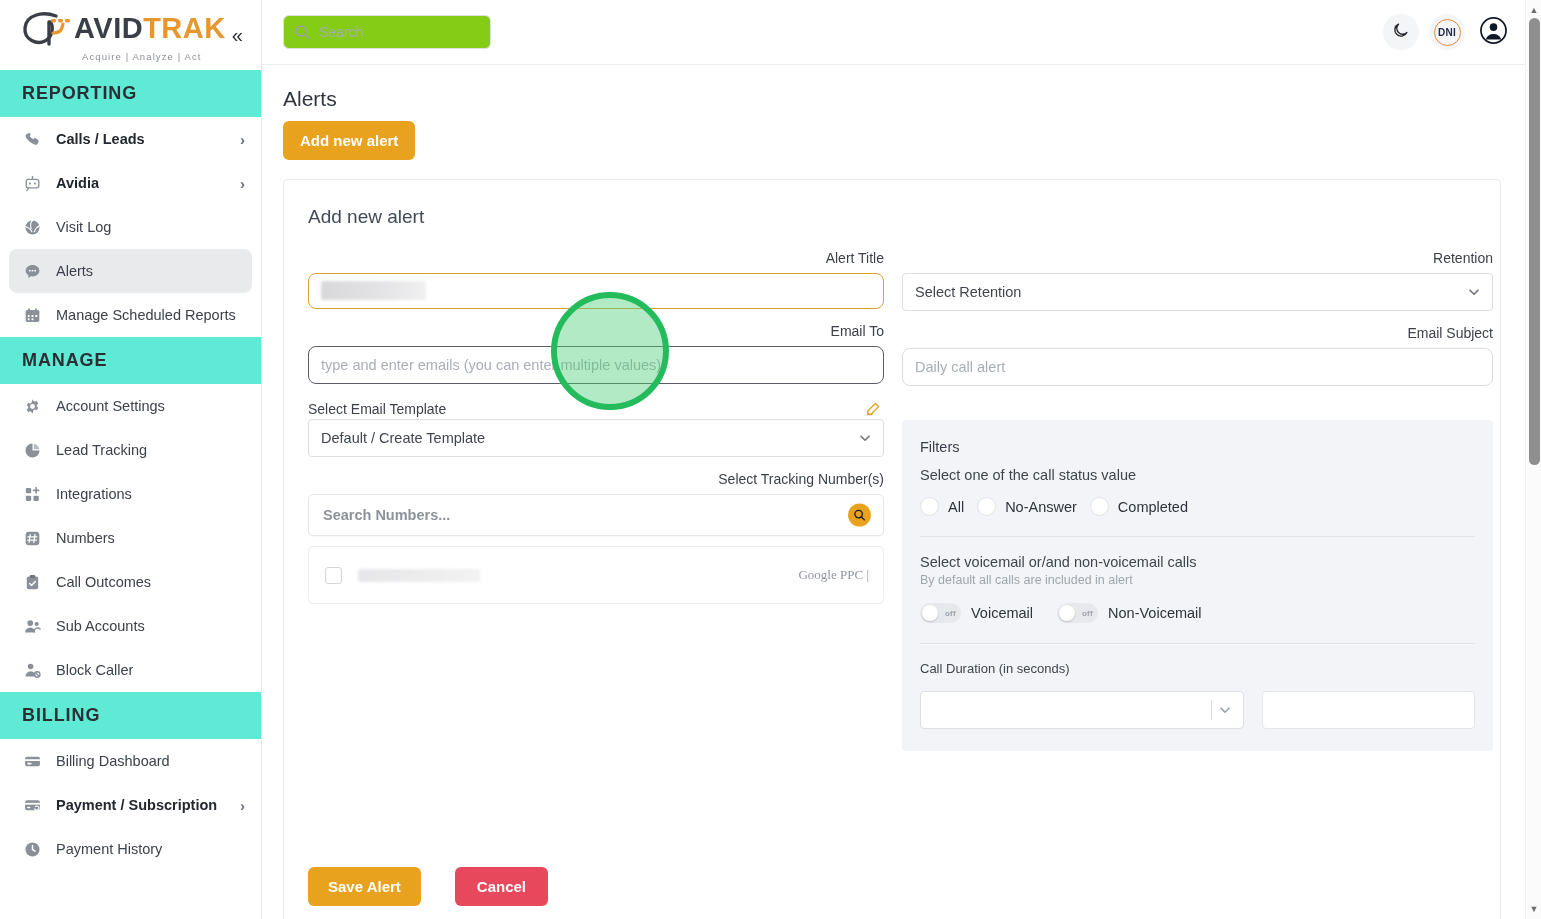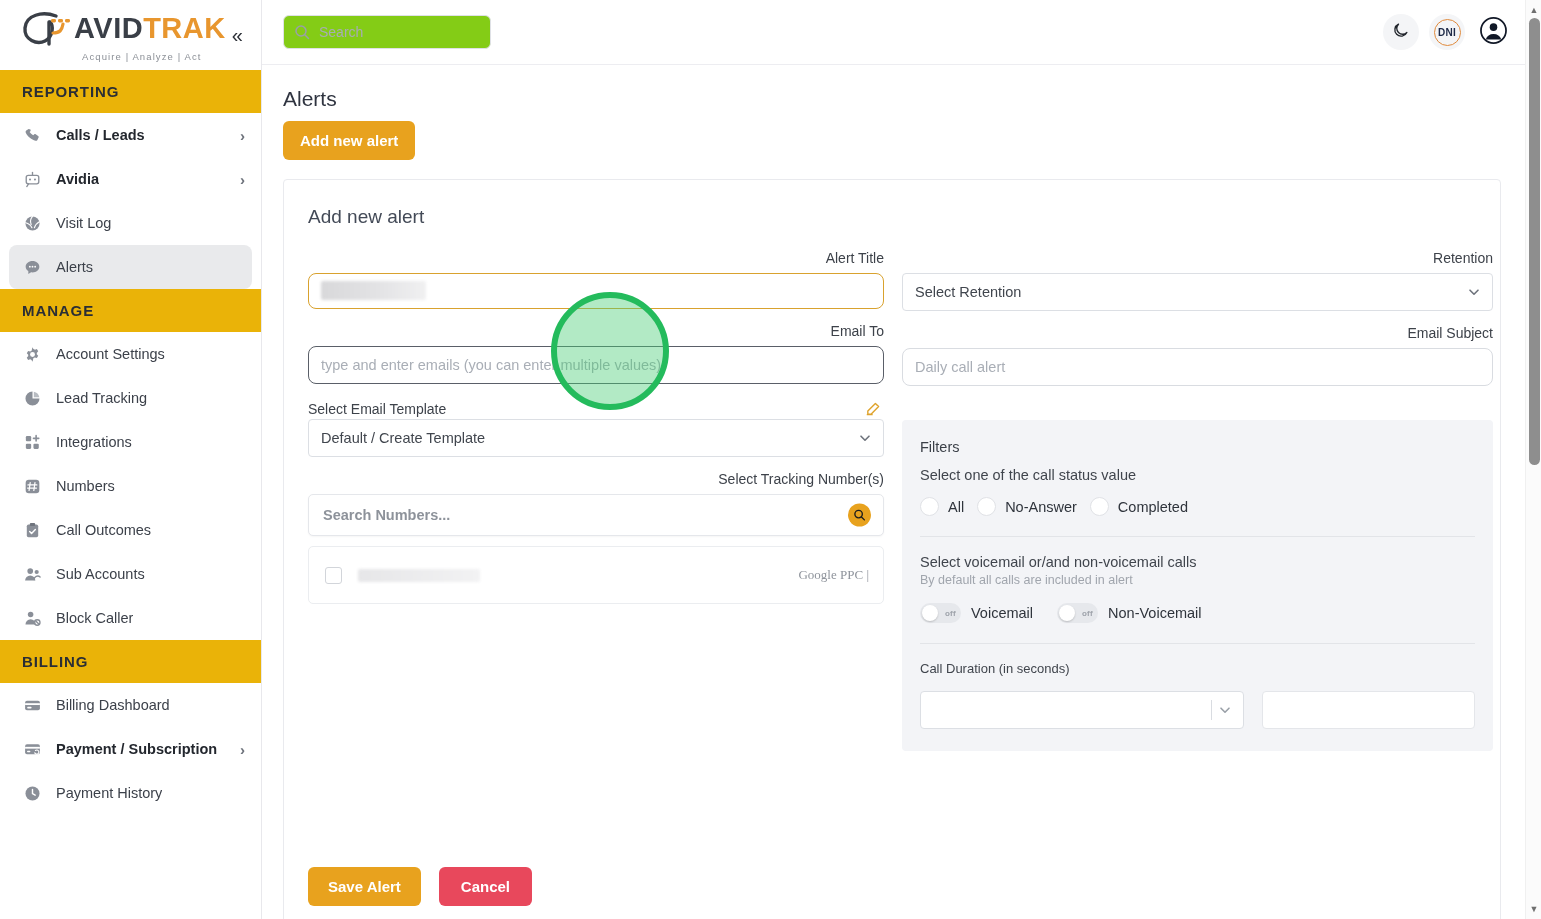--- a/index.html
+++ b/index.html
@@ -30,21 +30,21 @@
   .logo-tag {
     font-size: 9.5px; color: #8b8f96; letter-spacing: 1.1px;
     margin-top: 3px; margin-left: 62px; white-space: nowrap;
   }
   .collapse-btn {
     margin-left: auto; color: #2b2f36; font-size: 20px;
     cursor: pointer; padding: 4px 6px; line-height: 1;
   }
 
   .nav-section {
-    background: #eab308; font-size: 15px; font-weight: 700;
+    background: #5eead4; font-size: 18px; font-weight: 700;
     letter-spacing: .9px; color: #2a2e35; padding: 13px 0 13px 22px;
     text-transform: uppercase;
   }
   .nav-item {
     display: flex; align-items: center; gap: 14px;
     padding: 0 16px 0 22px; height: 44px; cursor: pointer;
     color: #3c414a; font-size: 14.5px; position: relative;
   }
   .nav-item.bold { font-weight: 700; color: #23272e; }
   .nav-item.active { background: #e9eaec; border-radius: 8px; margin: 0 9px 0 9px; padding-left: 13px; }
@@ -203,21 +203,21 @@
   .toggle-text { font-size: 14.5px; color: #2f343c; margin-right: 14px; }
   .dur-title { font-size: 13px; color: #40454d; }
   .dur-row { display: flex; gap: 18px; margin-top: 15px; }
   .dur-sel { flex: 0 0 324px; position: relative; }
   .dur-inp {
     flex: 1 1 auto; height: 38px; border: 1px solid #e4e6ea; border-radius: 4px;
     background: #fff; outline: none; font-family: "Liberation Sans", sans-serif;
     padding: 0 12px; font-size: 14.5px; color: #41464e;
   }
 
-  .footer-btns { position: absolute; left: 24px; bottom: 16px; display: flex; gap: 18px; }
+  .footer-btns { position: absolute; left: 24px; bottom: 16px; display: flex; gap: 34px; }
 
   
   .click-halo {
     position: absolute; left: 289px; top: 292px; width: 118px; height: 118px;
     border-radius: 50%; border: 6px solid #24bb5c; background: rgba(72,204,116,.42);
     pointer-events: none; z-index: 60;
   }
 
   
   .vscroll {
@@ -299,20 +299,38 @@
         <div class="nav-item active">
           <span class="ic">
             <svg width="19" height="19" viewBox="0 0 20 20" fill="#8a8f98">
               <path d="M10 3.2c-4 0-7.2 2.6-7.2 5.9 0 1.9 1.1 3.6 2.8 4.7v3.1l2.9-1.8c.5.1 1 .1 1.5.1 4 0 7.2-2.6 7.2-6S14 3.2 10 3.2z"></path>
               <circle cx="7.2" cy="9.1" r=".95" fill="#fff"></circle>
               <circle cx="10" cy="9.1" r=".95" fill="#fff"></circle>
               <circle cx="12.8" cy="9.1" r=".95" fill="#fff"></circle>
             </svg>
           </span>
           <span class="nav-label">Alerts</span>
+        </div>
+        <div class="nav-item">
+          <span class="ic">
+            <svg width="19" height="19" viewBox="0 0 20 20" fill="#8a8f98">
+              <rect x="2.8" y="4.4" width="14.4" height="12.4" rx="1.8"></rect>
+              <rect x="2.8" y="4.4" width="14.4" height="3.4" rx="1.8" fill="#8a8f98"></rect>
+              <rect x="5.4" y="2.4" width="1.8" height="3.2" rx=".9"></rect>
+              <rect x="12.8" y="2.4" width="1.8" height="3.2" rx=".9"></rect>
+              <g fill="#fff">
+                <rect x="5" y="9.6" width="2" height="2" rx=".4"></rect>
+                <rect x="9" y="9.6" width="2" height="2" rx=".4"></rect>
+                <rect x="13" y="9.6" width="2" height="2" rx=".4"></rect>
+                <rect x="5" y="13" width="2" height="2" rx=".4"></rect>
+                <rect x="9" y="13" width="2" height="2" rx=".4"></rect>
+              </g>
+            </svg>
+          </span>
+          <span class="nav-label">Manage Scheduled Reports</span>
         </div>
         <div class="nav-section">MANAGE</div>
         <div class="nav-item">
           <span class="ic">
             <svg width="19" height="19" viewBox="0 0 20 20" fill="#8a8f98">
               <path d="M10 2.3 11 4.3a6 6 0 0 1 1.5.6l2.1-.6 1.4 2.4-1.5 1.6a6 6 0 0 1 0 1.4l1.5 1.6-1.4 2.4-2.1-.6a6 6 0 0 1-1.5.6L10 17.7 8.9 15.7a6 6 0 0 1-1.4-.6l-2.1.6-1.4-2.4 1.5-1.6a6 6 0 0 1 0-1.4L4 8.7l1.4-2.4 2.1.6a6 6 0 0 1 1.4-.6z"></path>
               <circle cx="10" cy="10" r="2.6" fill="#fff"></circle>
             </svg>
           </span>
           <span class="nav-label">Account Settings</span>

